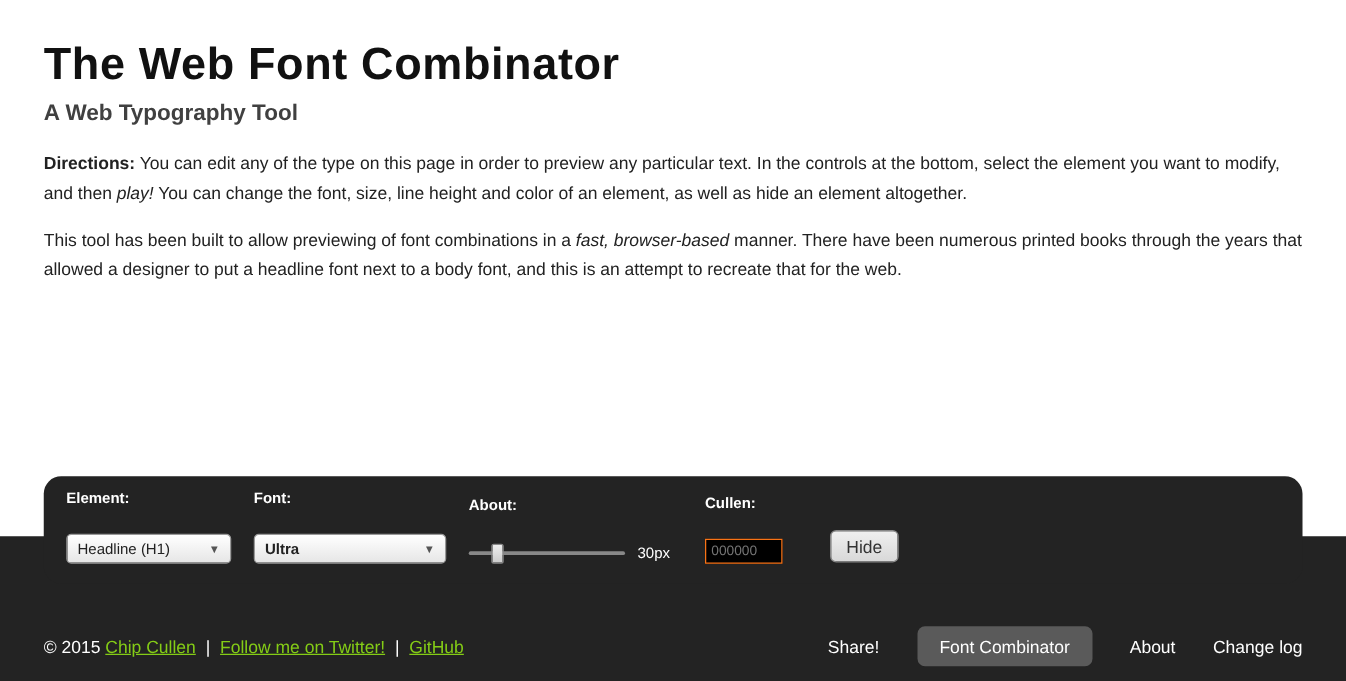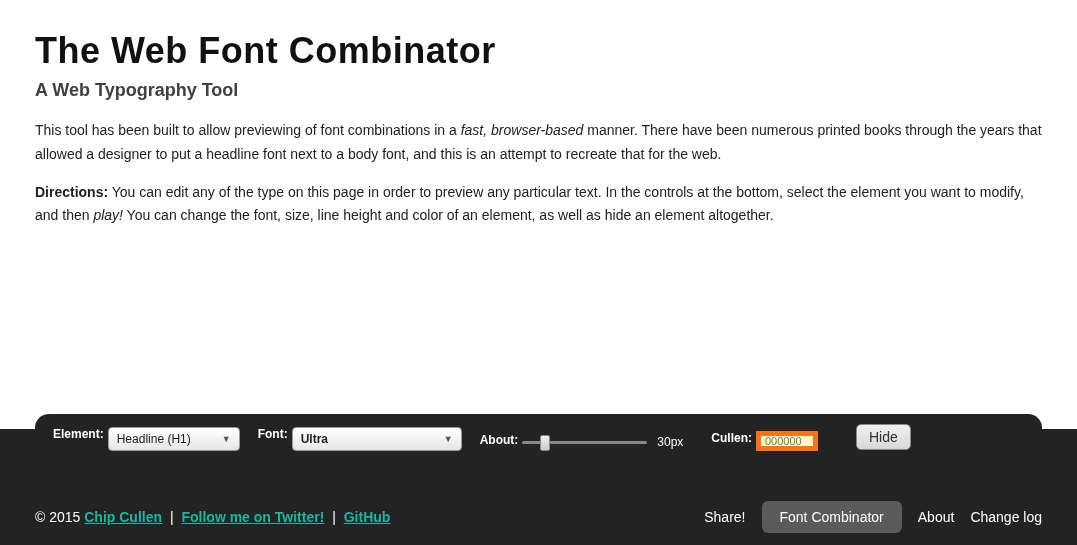--- a/index.html
+++ b/index.html
@@ -46,36 +46,36 @@
   background: #232323;
   border-radius: 14px;
   padding: 10px 18px 16px 18px;
   display: flex;
   align-items: flex-end;
   gap: 18px;
   font-family: Verdana, Geneva, sans-serif;
   color: #fff;
   z-index: 2;
 }
-.ctrl-group { display: flex; flex-direction: row; gap: 4px; }
+.ctrl-group { display: flex; flex-direction: column; gap: 22px; }
 .ctrl-label { font-size: 12px; font-weight: bold; }
 .select-box {
   background: linear-gradient(#fff, #e6e6e6);
   border: 1px solid #999;
   border-radius: 4px;
   height: 24px;
   padding: 0 8px;
   display: flex;
   align-items: center;
   justify-content: space-between;
   color: #222;
   font-size: 12px;
   cursor: pointer;
 }
-.select-box.wide { width: 170px; font-weight: bold; }
+.select-box.wide { width: 154px; font-weight: bold; }
 .select-box.med { width: 132px; }
 .chev {
   font-size: 9px;
   color: #555;
 }
 .slider-row { display: flex; align-items: center; gap: 10px; }
 .slider {
   position: relative;
   width: 125px;
   height: 18px;
@@ -97,22 +97,22 @@
   border: 1px solid #888;
   border-radius: 2px;
   cursor: pointer;
 }
 .slider-val {
   font-size: 12px;
   color: #fff;
   min-width: 36px;
 }
 .color-input {
-  background: #fef9c3;
-  border: 5px solid #f97316;
+  background: #000000;
+  border: 1px solid #f97316;
   height: 20px;
   width: 62px;
   padding: 0 4px;
   font-size: 11px;
   color: #888;
   font-family: Verdana, sans-serif;
 }
 .hide-btn {
   background: linear-gradient(#f0f0f0,#d8d8d8);
   border: 1px solid #888;
@@ -133,45 +133,45 @@
   background: #232323;
   height: 116px;
   padding: 60px 35px 0 35px;
   display: flex;
   justify-content: space-between;
   align-items: center;
   font-family: Verdana, sans-serif;
   font-size: 14px;
 }
 .footer-left { color: #fff; }
-.footer-left a { color: #14b8a6; text-decoration: underline; font-weight: bold; }
+.footer-left a { color: #84cc16; text-decoration: underline; }
 .footer-left .sep { margin: 0 4px; }
-.footer-nav { display: flex; align-items: center; gap: 16px; }
+.footer-nav { display: flex; align-items: center; gap: 30px; }
 .footer-nav .nav-item {
   color: #fff;
   font-size: 14px;
   cursor: pointer;
 }
 .footer-nav .nav-item.active {
   background: #5a5a5a;
   border-radius: 6px;
   padding: 8px 18px;
 }
 </style>
 </head>
 <body>
 
 <div class="content">
   <h1 class="headline">The Web Font Combinator</h1>
   <h2 class="subheadline">A Web Typography Tool</h2>
   <p class="body-text">
-    <span>This tool has been built to allow previewing of font combinations in a </span><span class="italic">fast, browser-based</span><span> manner. There have been numerous printed books through the years that allowed a designer to put a headline font next to a body font, and this is an attempt to recreate that for the web.</span>
+    <span class="bold">Directions:</span><span> You can edit any of the type on this page in order to preview any particular text. In the controls at the bottom, select the element you want to modify, and then </span><span class="italic">play!</span><span> You can change the font, size, line height and color of an element, as well as hide an element altogether.</span>
   </p>
   <p class="body-text">
-    <span class="bold">Directions:</span><span> You can edit any of the type on this page in order to preview any particular text. In the controls at the bottom, select the element you want to modify, and then </span><span class="italic">play!</span><span> You can change the font, size, line height and color of an element, as well as hide an element altogether.</span>
+    <span>This tool has been built to allow previewing of font combinations in a </span><span class="italic">fast, browser-based</span><span> manner. There have been numerous printed books through the years that allowed a designer to put a headline font next to a body font, and this is an attempt to recreate that for the web.</span>
   </p>
 </div>
 
 <div class="footer-bar">
   <div class="footer-left">
     <span>© 2015 </span><a>Chip Cullen</a><span class="sep"> | </span><a>Follow me on Twitter!</a><span class="sep"> | </span><a>GitHub</a>
   </div>
   <div class="footer-nav">
     <span class="nav-item">Share!</span>
     <span class="nav-item active">Font Combinator</span>

